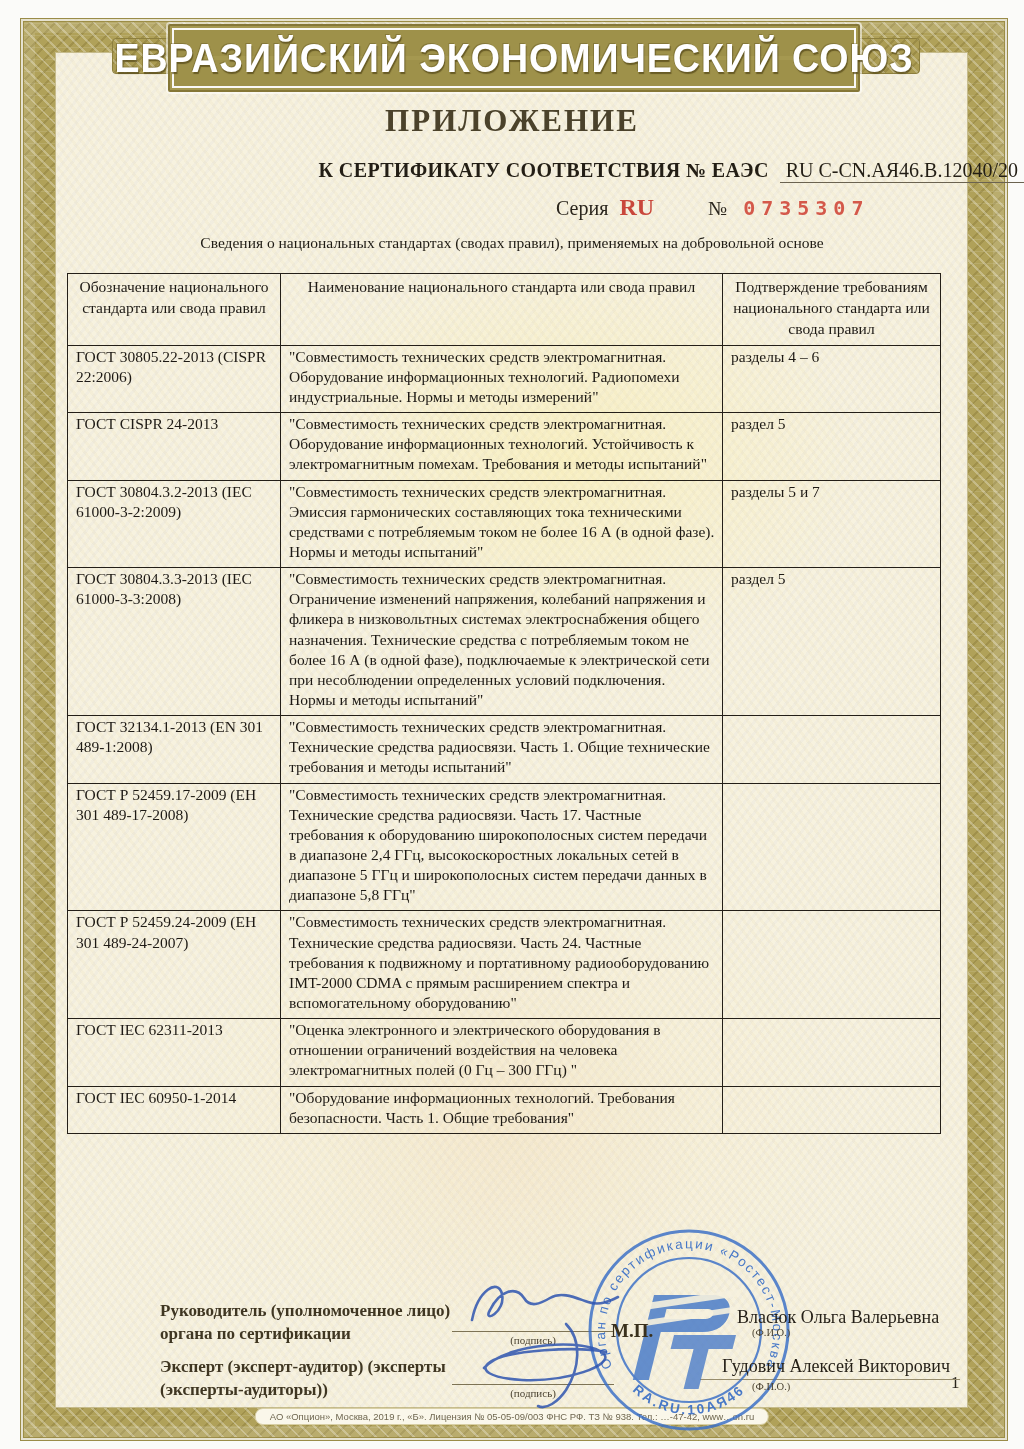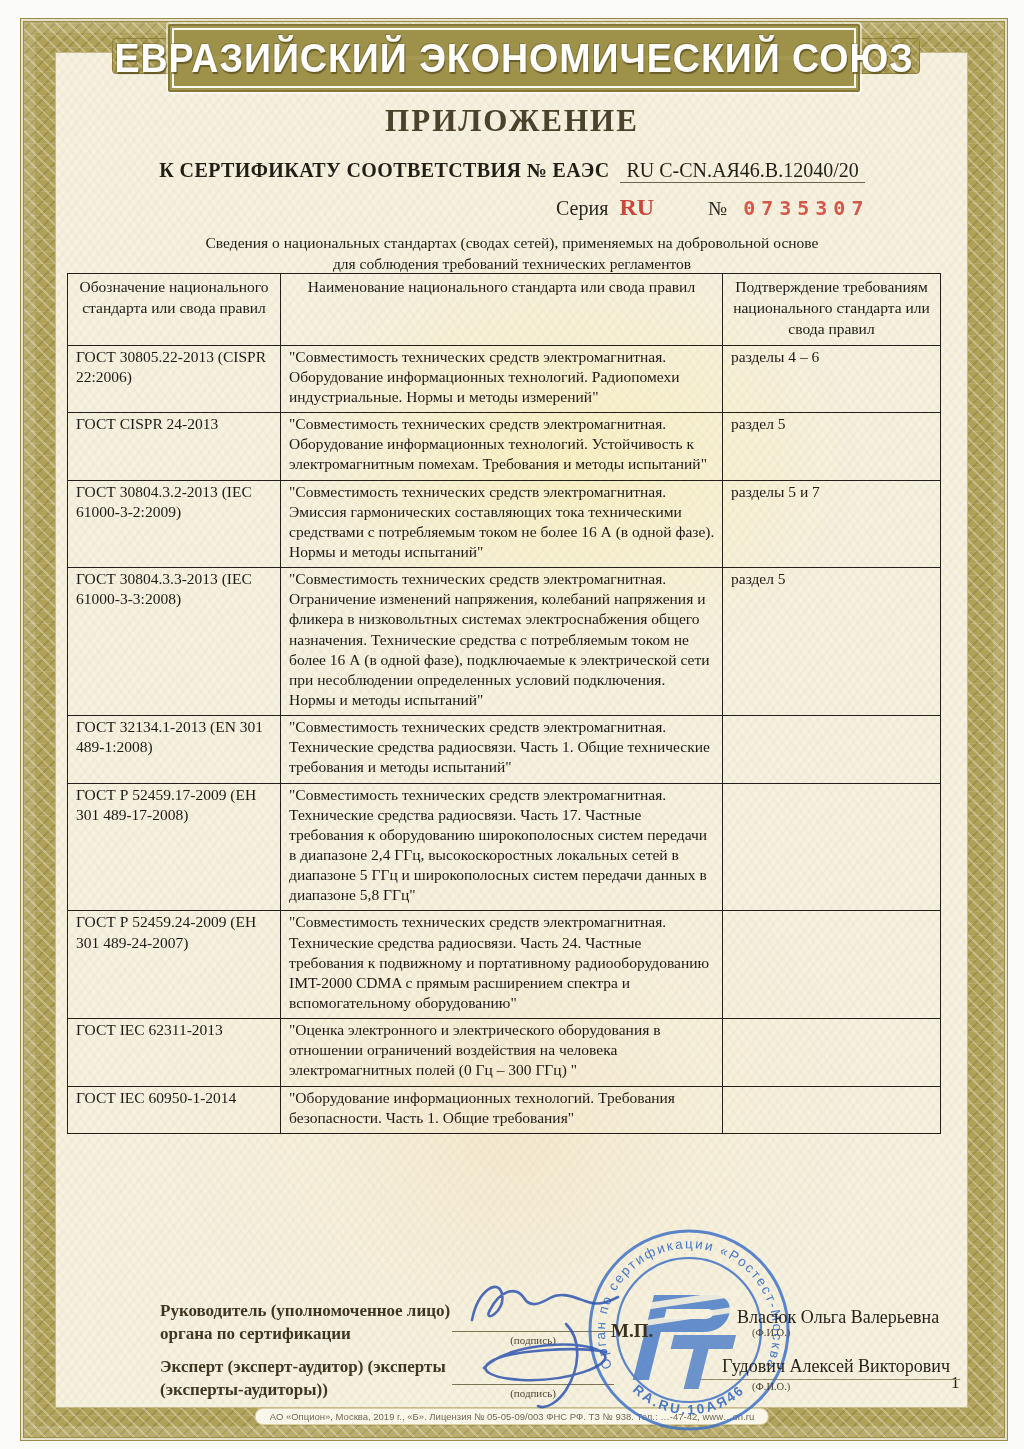--- a/index.html
+++ b/index.html
@@ -60,21 +60,21 @@
     letter-spacing:1px;white-space:nowrap;
     transform:scaleX(.94);
     text-shadow:1px 2px 1px rgba(85,74,25,.75), -1px -1px 0 rgba(85,74,25,.35);
   }
   
   .doc-title{
     position:absolute;top:103px;left:0;width:100%;text-align:center;
     font-size:31px;font-weight:bold;letter-spacing:2px;color:#4b422b;
   }
   .cert-line{
-    position:absolute;top:159px;left:0;width:100%;text-align:center;
+    position:absolute;top:159px;left:0;width:100%;text-align:right;
     font-size:20px;color:#231e15;white-space:nowrap;
   }
   .cert-line .lbl{font-weight:bold;letter-spacing:.4px;}
   .cert-line .num{
     font-weight:normal;border-bottom:1.3px solid #6b6350;padding:0 6px 1px 6px;margin-left:6px;
   }
   .series-row{
     position:absolute;top:194px;left:556px;display:flex;align-items:baseline;
     font-size:20px;color:#2b261d;white-space:nowrap;
   }
@@ -159,22 +159,21 @@
 </div>
 
 <div class="series-row">
   <span>Серия</span>
   <span class="series-ru">RU</span>
   <span class="series-no">№</span>
   <span class="series-blank">0735307</span>
 </div>
 
 <div class="subtitle">
-  <div>Сведения о национальных стандартах (сводах сетей), применяемых на добровольной основе</div>
-  <div>для соблюдения требований технических регламентов</div>
+  <div>Сведения о национальных стандартах (сводах правил), применяемых на добровольной основе</div>
 </div>
 
 <table class="standards">
   <colgroup>
       <col class="c0">
       <col class="c1">
       <col class="c2">
     </colgroup>
   <thead>
     <tr id="standards-head-row">

